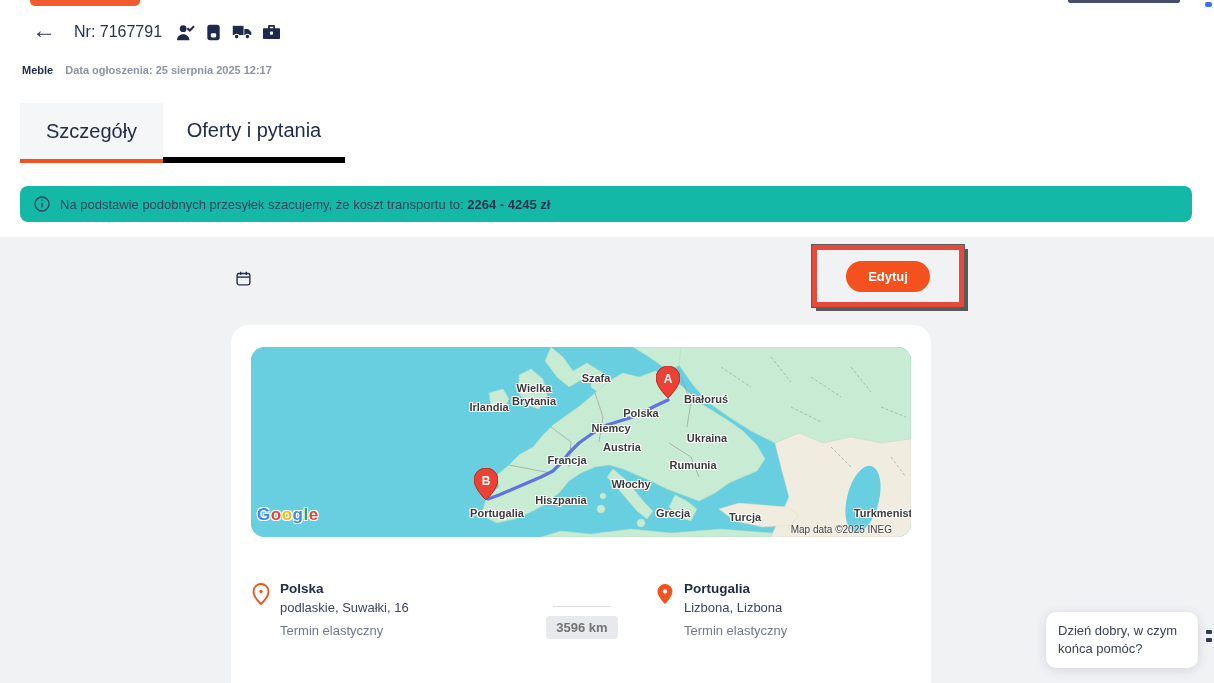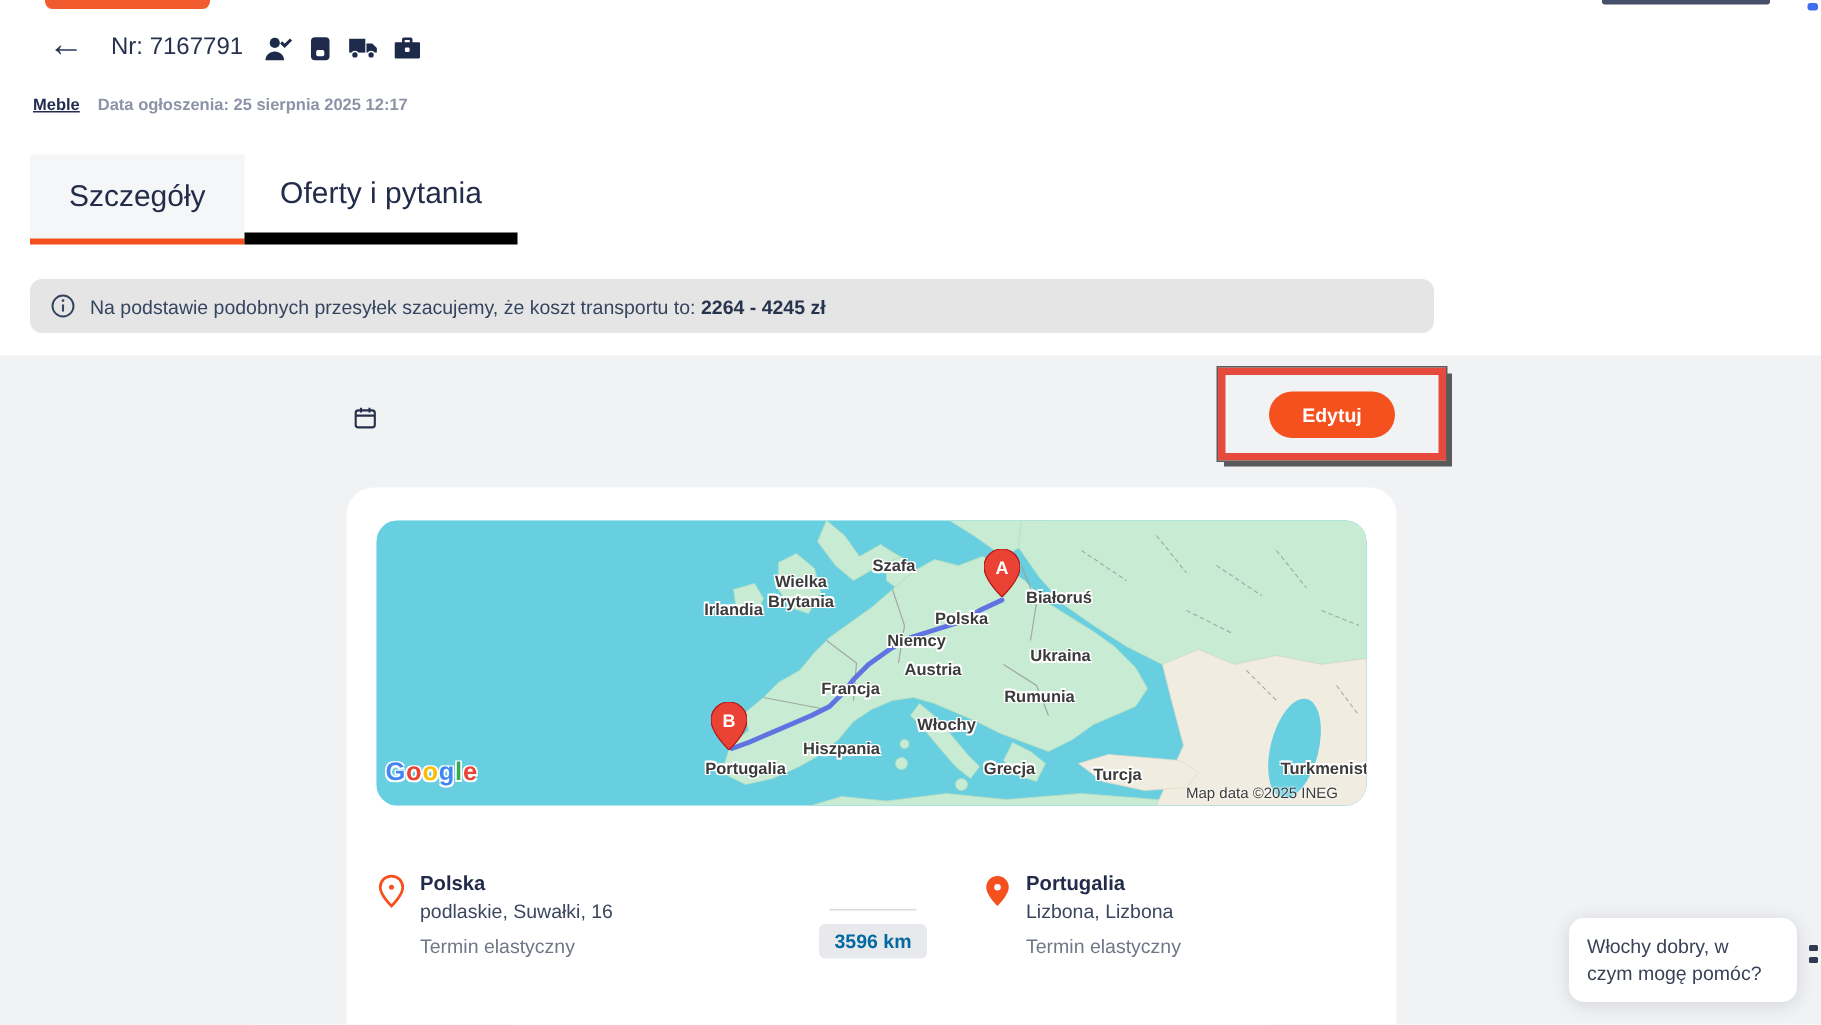--- a/index.html
+++ b/index.html
@@ -23,32 +23,32 @@
   .back-btn { font-size:24px; color:#2b3555; line-height:1; cursor:pointer; padding:2px 4px; }
   .page-title {
     font-family:"DejaVu Sans","Liberation Sans",sans-serif;
     font-size:35px; font-weight:800; letter-spacing:-1px; color:#1c2544; line-height:1;
   }
   .listing-nr { font-size:16px; color:#27324e; font-weight:500; margin-top:4px; }
   .badge-icons { display:flex; align-items:center; gap:11px; margin-top:4px; }
   .badge-icons svg { display:block; }
 
   .crumb-row { left:22px; top:64px; display:flex; align-items:baseline; gap:12px; }
-  .crumb-cat { font-size:11px; font-weight:bold; color:#222c4e;text-decoration:underline; }
+  .crumb-cat { font-size:11px; font-weight:bold; color:#222c4e; }
   .crumb-date { font-size:11px; color:#8d93a6;font-weight:bold; }
 
   
   .tabs { left:20px; top:103px; display:flex; }
   .tab { height:60px; display:flex; align-items:center; justify-content:center;
          font-size:20px; color:#232d4b; cursor:pointer; }
   .tab-active { width:143px; background:#f5f6f8; border-bottom:4px solid #f4511e; }
-  .tab-idle   { width:182px; background:transparent; border-bottom:8px solid #000000; padding-bottom:0; }
-
-  
-  .banner { left:20px; top:186px; width:936px; height:36px; background:#e5e5e5; border-radius:8px;
+  .tab-idle   { width:182px; background:transparent; border-bottom:6px solid #000000; padding-bottom:0; }
+
+  
+  .banner { left:20px; top:186px; width:1172px; height:36px; background:#14b8a6; border-radius:8px;
             display:flex; align-items:center; gap:10px; padding:0 14px; }
   .banner-text { font-size:13px; color:#35455f; }
   .banner-bold { font-weight:bold; color:#27344e; }
 
   
   .gray-section { left:0; top:237px; width:1214px; height:446px; background:#f1f2f4; }
 
   
   .deadline { left:235px; top:270px; display:flex; align-items:center; gap:9px; }
   .deadline-text { font-size:13.5px; color:#39435e; }
@@ -82,21 +82,21 @@
   
   .loc-block { position:absolute; top:256px; display:flex; gap:9px; }
   .loc-origin { left:20px; }
   .loc-dest { left:424px; }
   .loc-country { font-size:13.5px; font-weight:bold; color:#222c4a; }
   .loc-addr { font-size:13px; color:#3c475f; margin-top:4px; }
   .loc-term { font-size:13px; color:#707787; margin-top:8px; }
   .dist-block { position:absolute; left:301px; top:281px; width:100px; text-align:center; }
   .dist-line { height:1px; background:#d8dbe0; margin:0 21px 9px 21px; }
   .dist-badge { display:inline-block; background:#e7e9ed; border-radius:4px; padding:4px 10px;
-                font-size:13px; font-weight:bold; color:#0369a1; }
+                font-size:13px; font-weight:bold; color:#737373; }
 
   
   .chat { left:1046px; top:612px; width:152px; background:#fff; border-radius:10px;
           box-shadow:0 2px 12px rgba(40,50,80,.15); padding:10px 12px; cursor:pointer; }
   .chat-msg { font-size:13px; color:#3b4258; line-height:1.4; }
   .chat-frag { left:1206px; top:630px; width:6px; height:4px; background:#2f3950; border-radius:1px;
                box-shadow:0 8px 0 #2f3950; }
 </style>
 </head>
 <body>
@@ -286,15 +286,15 @@
     </span>
     <span>
       <div class="loc-country">Portugalia</div>
       <div class="loc-addr">Lizbona, Lizbona</div>
       <div class="loc-term">Termin elastyczny</div>
     </span>
   </div>
 </div>
 
 <div class="abs chat">
-  <div class="chat-msg">Włochy dobry, w czym mogę pomóc?</div>
+  <div class="chat-msg">Dzień dobry, w czym końca pomóc?</div>
 </div>
 <div class="abs chat-frag"></div>
 
 </body></html>

